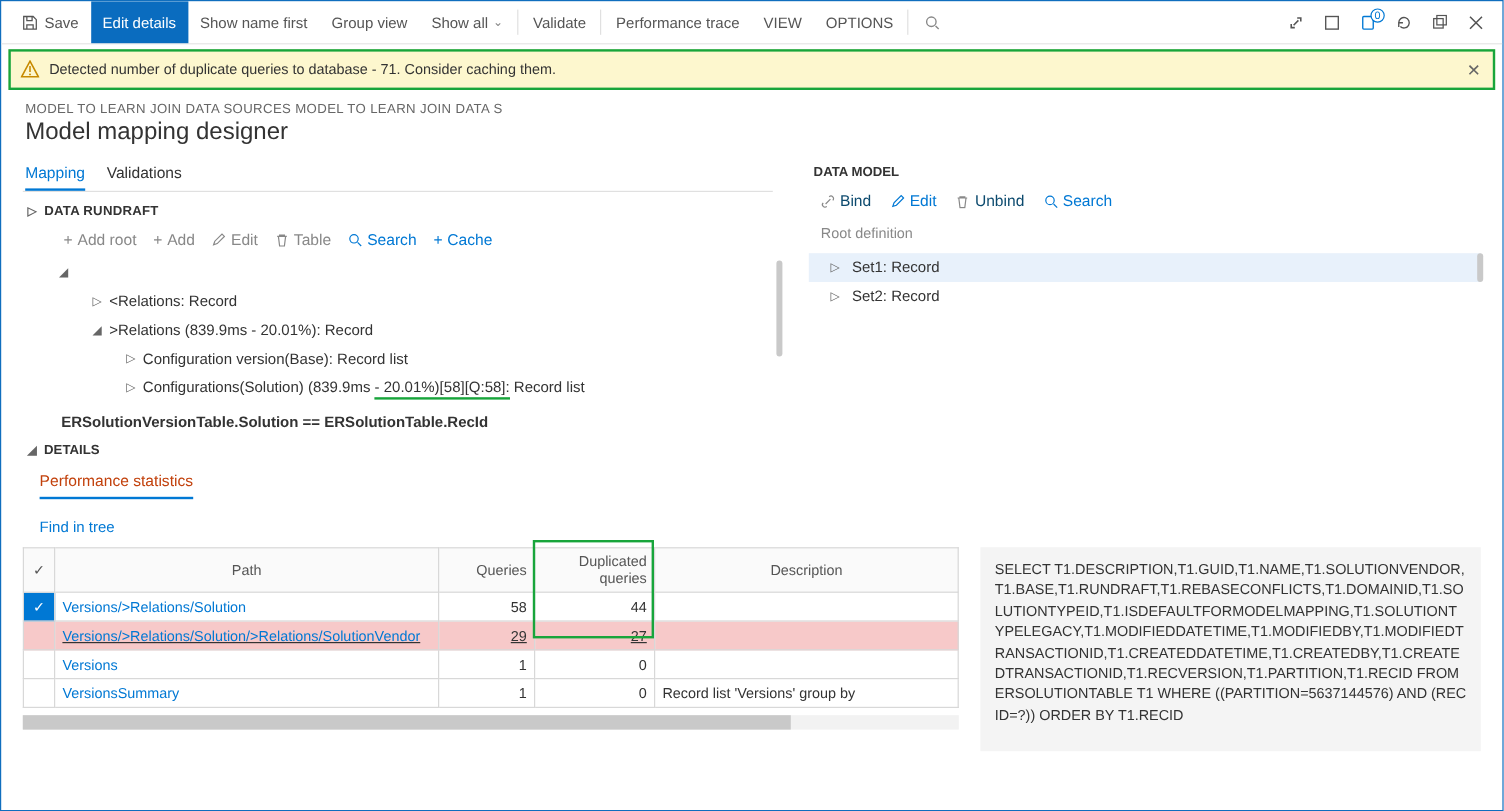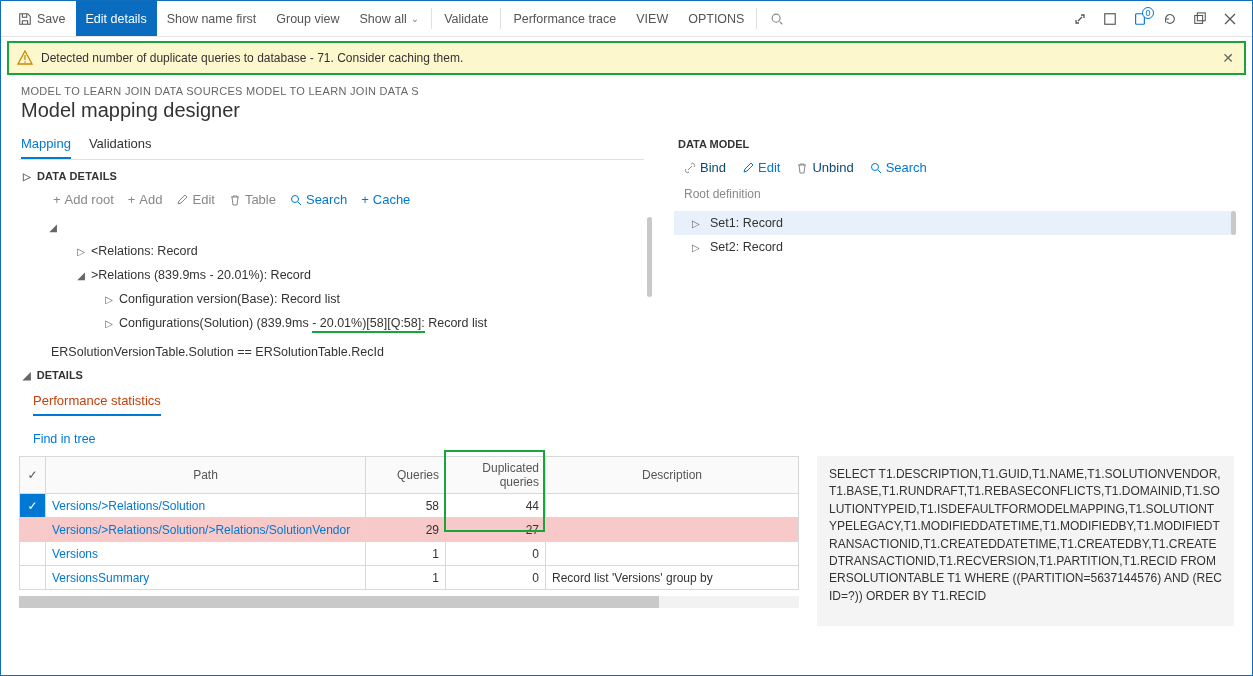--- a/index.html
+++ b/index.html
@@ -43,21 +43,21 @@
 .action-row .act { color: #888; cursor: pointer; display: inline-flex; align-items: center; gap: 4px; }
 .action-row .act.link { color: #0078d4; }
 
 
 .tree { padding-left: 28px; font-size: 12.5px; position: relative; }
 .tree-row { display: flex; align-items: center; height: 24px; }
 .tree-row .tri { width: 12px; font-size: 10px; color: #666; cursor: pointer; text-align: center; }
 .tree-row .txt { padding-left: 4px; }
 .tree-scroll-thumb { position: absolute; right: -8px; top: 2px; width: 5px; height: 80px; background: #c9c9c9; border-radius: 3px; }
 .underline-green { border-bottom: 2px solid #18a53b; padding-bottom: 1px; }
-.tree-expr { padding: 10px 0 0 32px; font-size: 12.5px; color: #333; }
+.tree-expr { padding: 10px 0 0 32px; font-size: 12.5px; color: #333; font-weight: bold; }
 
 
 .dm-title { font-size: 11px; font-weight: 600; padding: 8px 0 8px 4px; color: #333; }
 .dm-actions { display: flex; align-items: center; gap: 16px; padding: 2px 0 8px 10px; font-size: 13px; }
 .dm-actions .act { color: #0c4a6e; display: inline-flex; align-items: center; gap: 4px; cursor: pointer; }
 .dm-actions .act.link { color: #0078d4; }
 .root-def { color: #888; font-size: 12px; padding: 4px 0 10px 10px; }
 .dm-tree { position: relative; font-size: 12.5px; }
 .dm-tree .dm-row { display: flex; align-items: center; height: 24px; padding-left: 18px; }
 .dm-tree .dm-row.selected { background: #e8f1fb; }
@@ -77,21 +77,21 @@
 table.perf { width: 100%; border-collapse: collapse; font-size: 12px; table-layout: fixed; }
 table.perf th, table.perf td { border: 1px solid #d8d8d8; padding: 4px 6px; height: 24px; vertical-align: middle; }
 table.perf th { background: #fafafa; font-weight: 400; color: #555; text-align: center; }
 table.perf th.num, table.perf td.num { text-align: right; }
 col.c-chk { width: 26px; }
 col.c-path { width: 320px; }
 col.c-q { width: 80px; }
 col.c-dq { width: 100px; }
 col.c-desc { width: auto; }
 .path-link { color: #0078d4; cursor: pointer; }
-tr.pink td { background: #f7c9c9; }
+tr.pink td { background: #f7c9c9; text-decoration: underline; }
 .chk-hdr { text-align: center !important; }
 .chk-cell { background: #0078d4 !important; color: #fff; text-align: center; }
 .dq-highlight { position: absolute; border: 2px solid #18a53b; pointer-events: none; }
 .grid-hscroll { height: 12px; background: #f2f2f2; margin-top: 6px; position: relative; }
 .grid-hscroll .thumb { position: absolute; left: 0; top: 0; height: 12px; width: 640px; background: #c9c9c9; }
 
 .sql-pane { flex: 1; background: #f4f4f4; padding: 10px 12px; font-size: 12px; color: #333; line-height: 1.45; word-break: break-all; min-height: 170px; }
 
 svg { display: block; }
 </style>
@@ -198,21 +198,21 @@
 <div class="columns">
 
   <div class="left-col">
     <div class="tabs">
       <div class="tab active">Mapping</div>
       <div class="tab">Validations</div>
     </div>
 
     <div class="section-head">
       <span class="caret">▷</span>
-      <span>DATA DETAILS</span>
+      <span>DATA RUNDRAFT</span>
     </div>
 
     <div class="action-row">
       <span class="act">+ <span>Add root</span></span>
       <span class="act">+ <span>Add</span></span>
       <span class="act">
         <svg width="12" height="12" viewBox="0 0 12 12">
             <path fill="none" stroke="#888" d="M2 10l1-3 6-6 2 2-6 6-3 1z"></path>
           </svg>
         <span>Edit</span>

